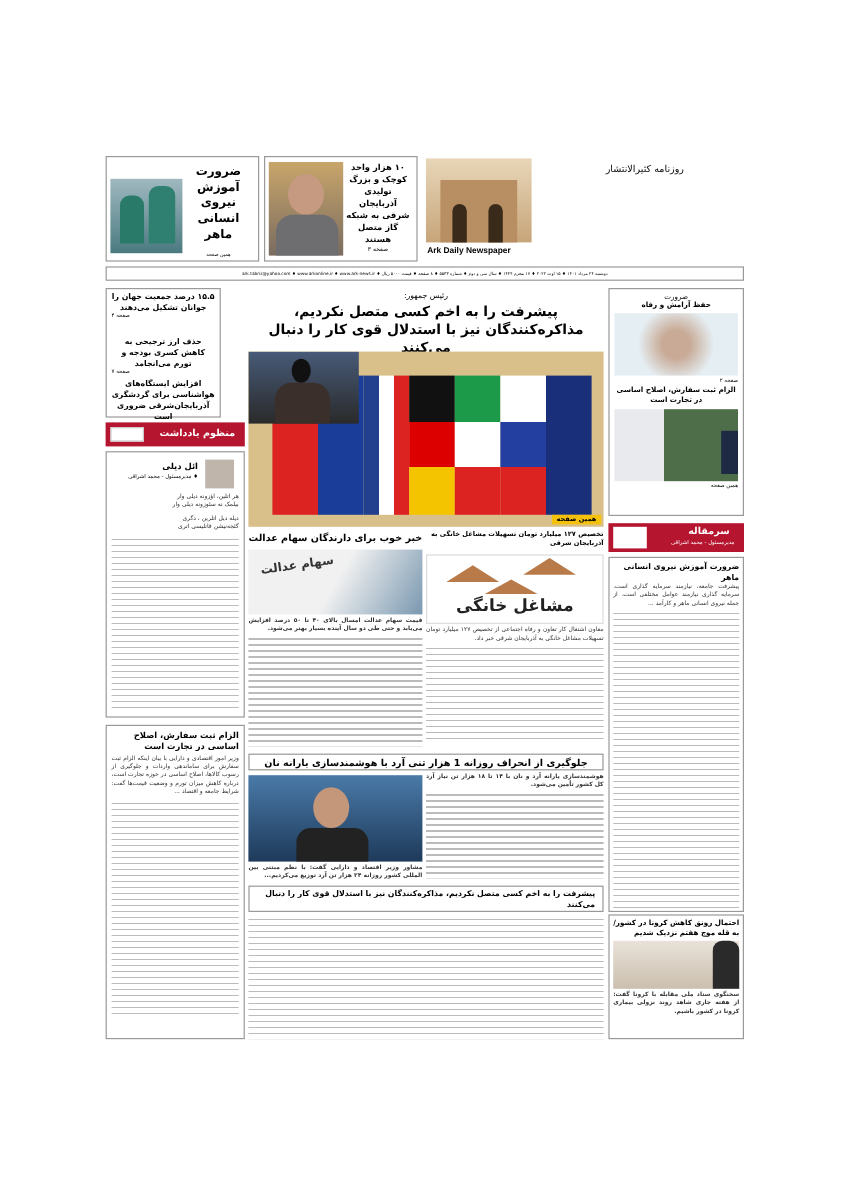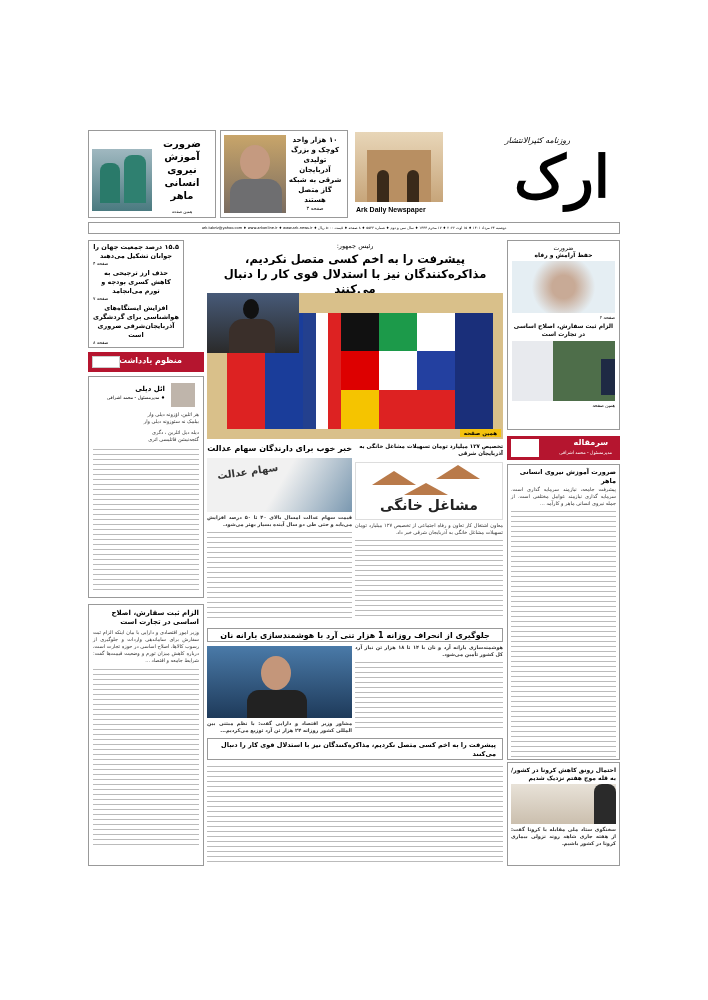--- a/index.html
+++ b/index.html
@@ -15,22 +15,21 @@
 </head>
 <body>
 
 <div class="abs box" style="left:352px;top:128px;width:268px;height:92px;border:none">
   <div class="abs" style="left:3px;top:4px;width:88px;height:70px;background:linear-gradient(#e8d6b8,#c7a57a)">
     <div style="position:absolute;left:12px;top:18px;width:64px;height:52px;background:#b88f62"></div>
     <div style="position:absolute;left:22px;top:38px;width:12px;height:32px;background:#3a2a1a;border-radius:6px 6px 0 0"></div>
     <div style="position:absolute;left:52px;top:38px;width:12px;height:32px;background:#3a2a1a;border-radius:6px 6px 0 0"></div>
   </div>
   <div class="abs bold" style="left:4px;top:78px;font-size:7px;direction:ltr;font-family:'Liberation Sans',sans-serif">Ark Daily Newspaper</div>
-  <div class="abs" style="right:50px;top:8px;font-size:8px;font-style:italic;font-family:'DejaVu Serif',serif">روزنامه کثیرالانتشار</div>
-  <div class="abs bold" style="right:10px;top:18px;font-size:58px;line-height:62px;font-family:'DejaVu Serif',serif">ارک</div>
+  <div class="abs" style="right:50px;top:8px;font-size:8px;font-family:'DejaVu Serif',serif">روزنامه کثیرالانتشار</div>
 </div>
 
 <div class="abs box" style="left:220px;top:130px;width:128px;height:88px">
   <div class="abs" style="left:3px;top:4px;width:62px;height:78px;background:linear-gradient(#c8a56a,#7a6c60)">
     <div style="position:absolute;left:16px;top:10px;width:30px;height:34px;border-radius:50%;background:#c59a80"></div>
     <div style="position:absolute;left:6px;top:44px;width:52px;height:34px;background:#6e6e70;border-radius:14px 14px 0 0"></div>
   </div>
   <div class="abs bold center" style="right:4px;top:4px;width:56px;font-size:7px;line-height:10px">۱۰ هزار واحد کوچک و بزرگ تولیدی آذربایجان شرقی به شبکه گاز متصل هستند</div>
   <div class="abs center" style="right:4px;top:74px;width:56px;font-size:5px">صفحه ۳</div>
 </div>
@@ -43,31 +42,31 @@
   <div class="abs center" style="right:6px;top:78px;width:54px;font-size:4px">همین صفحه</div>
 </div>
 
 <div class="abs box center" style="left:88px;top:222px;width:532px;height:12px;font-size:3.6px;line-height:11px;white-space:nowrap;overflow:hidden">دوشنبه ۲۴ مرداد ۱۴۰۱ ♦ ۱۵ اوت ۲۰۲۲ ♦ ۱۷ محرم ۱۴۴۴ ♦ سال سی و دوم ♦ شماره ۵۵۳۳ ♦ ۸ صفحه ♦ قیمت ۵۰۰۰ ریال ♦ ark.tabriz@yahoo.com ♦ www.arkonline.ir ♦ www.ark-news.ir</div>
 
 <div class="abs box" style="left:88px;top:240px;width:96px;height:108px;padding:2px 4px">
   <div>
       <div class="bold center" style="font-size:6.5px;line-height:9px">۱۵.۵ درصد جمعیت جهان را جوانان تشکیل می‌دهند</div>
       <div style="font-size:4.5px;text-align:left">صفحه ۴</div>
     </div>
-  <div style="margin-top:3px">
+  <div style="margin-top:15px">
       <div class="bold center" style="font-size:6.5px;line-height:9px">حذف ارز ترجیحی به کاهش کسری بودجه و تورم می‌انجامد</div>
       <div style="font-size:4.5px;text-align:left">صفحه ۷</div>
     </div>
   <div style="margin-top:3px">
       <div class="bold center" style="font-size:6.5px;line-height:9px">افزایش ایستگاه‌های هواشناسی برای گردشگری آذربایجان‌شرقی ضروری است</div>
       <div style="font-size:4.5px;text-align:left">صفحه ۸</div>
     </div>
 </div>
 <div class="abs" style="left:88px;top:352px;width:116px;height:20px;background:#b5152f">
-  <div class="abs bold" style="right:22px;top:4px;font-size:8px;color:#fff">منظوم یادداشت</div>
+  <div class="abs bold" style="right:8px;top:4px;font-size:8px;color:#fff">منظوم یادداشت</div>
   <div class="abs" style="left:4px;top:4px;width:28px;height:12px;background:#fff;border:1px solid #ccc"></div>
 </div>
 <div class="abs box" style="left:88px;top:376px;width:116px;height:222px;padding:4px">
   <div class="abs" style="left:82px;top:6px;width:24px;height:24px;background:#bfb5ab"></div>
   <div class="abs bold" style="right:38px;top:8px;font-size:7px">ائل دیلی</div>
   <div class="abs" style="right:38px;top:18px;font-size:4.5px">♦ مدیرمسئول - محمد اشراقی</div>
   <div class="abs txt" style="left:4px;right:4px;top:34px">
     <div>هر اتلین، اؤزونه دیلی وار</div>
       <div>بیلمک نه سئوزونه دیلی وار</div>
       <div style="margin-top:4px">دیله دیل اتلرین ، دگری</div>
@@ -100,21 +99,21 @@
 <div class="abs bold" style="left:355px;top:443px;width:148px;font-size:5.5px;line-height:7px">تخصیص ۱۲۷ میلیارد تومان تسهیلات مشاغل خانگی به آذربایجان شرقی</div>
 <div class="abs" style="left:355px;top:462px;width:148px;height:58px;background:#fff;border:1px solid #ddd">
   <div style="position:absolute;left:16px;top:8px;width:0;height:0;border-left:22px solid transparent;border-right:22px solid transparent;border-bottom:14px solid #b97a4a"></div>
   <div style="position:absolute;left:80px;top:2px;width:0;height:0;border-left:22px solid transparent;border-right:22px solid transparent;border-bottom:14px solid #b97a4a"></div>
   <div style="position:absolute;left:48px;top:20px;width:0;height:0;border-left:22px solid transparent;border-right:22px solid transparent;border-bottom:12px solid #b97a4a"></div>
   <div class="abs bold center" style="left:0;right:0;top:34px;font-size:14px;color:#222">مشاغل خانگی</div>
 </div>
 <div class="abs txt" style="left:355px;top:522px;width:148px">معاون اشتغال کار تعاون و رفاه اجتماعی از تخصیص ۱۲۷ میلیارد تومان تسهیلات مشاغل خانگی به آذربایجان شرقی خبر داد.</div>
 <div class="abs lines" style="left:355px;top:538px;width:148px;height:82px;opacity:.5"></div>
 
-<div class="abs bold" style="left:207px;top:444px;width:145px;font-size:8px;text-align:right">خبر خوب برای دارندگان سهام عدالت</div>
+<div class="abs bold" style="left:207px;top:444px;width:145px;font-size:8px;text-align:center">خبر خوب برای دارندگان سهام عدالت</div>
 <div class="abs" style="left:207px;top:458px;width:145px;height:54px;background:linear-gradient(120deg,#f1f1f1 50%,#7a98b0)">
   <div class="abs bold" style="left:10px;top:8px;font-size:10px;color:#333;transform:rotate(-8deg)">سهام عدالت</div>
 </div>
 <div class="abs txt bold" style="left:207px;top:514px;width:145px">قیمت سهام عدالت امسال بالای ۴۰ تا ۵۰ درصد افزایش می‌یابد و حتی طی دو سال آینده بسیار بهتر می‌شود.</div>
 <div class="abs lines" style="left:207px;top:530px;width:145px;height:92px;opacity:.5"></div>
 
 <div class="abs box bold center" style="left:207px;top:628px;width:296px;height:14px;font-size:8px;line-height:13px">جلوگیری از انحراف روزانه 1 هزار تنی آرد با هوشمندسازی یارانه نان</div>
 <div class="abs txt bold" style="left:355px;top:644px;width:148px">هوشمندسازی یارانه آرد و نان با ۱۴ تا ۱۸ هزار تن نیاز آرد کل کشور تأمین می‌شود.</div>
 <div class="abs lines" style="left:355px;top:660px;width:148px;height:72px;opacity:.5"></div>
 <div class="abs" style="left:207px;top:646px;width:145px;height:72px;background:linear-gradient(#4a7aa8,#1e3a5a)">

